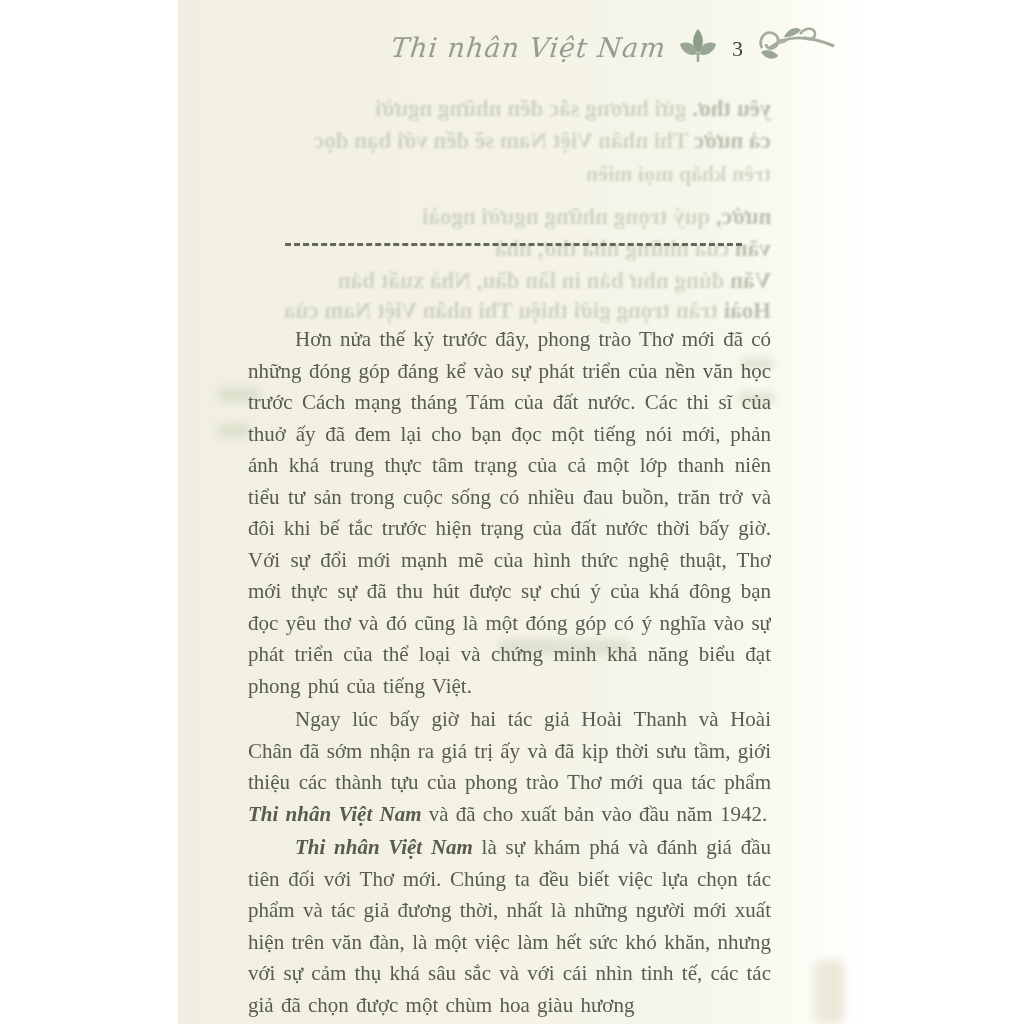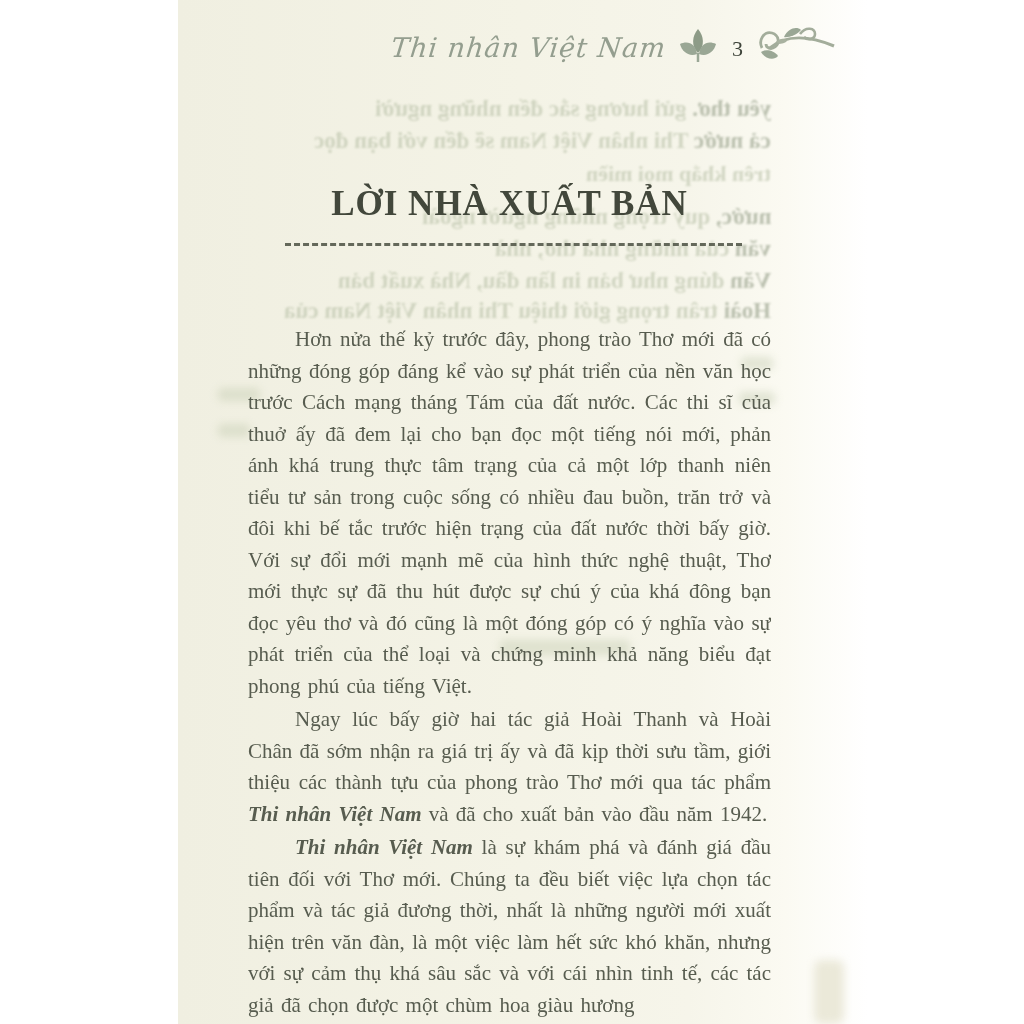--- a/index.html
+++ b/index.html
@@ -99,21 +99,20 @@
         <path d="M14 26 C30 12 54 14 78 24" stroke="#a3ad9b" stroke-width="3.2" fill="none"></path>
         <path d="M6 26 C2 18 8 9 16 11 C23 13 24 21 19 25 C15 28 10 26 10 22" stroke="#a3ad9b" stroke-width="2.8" fill="none"></path>
         <path d="M44 12 C50 4 59 6 59 12 C59 17 52 19 48 15" stroke="#a3ad9b" stroke-width="2.6" fill="none"></path>
         <path d="M28 15 C32 6 41 4 45 8 C41 13 32 16 28 15 Z" fill="#9aa795"></path>
         <path d="M5 30 C9 37 18 39 22 34 C18 28 9 27 5 30 Z" fill="#9aa795"></path>
         <path d="M20 20 C24 16 29 16 31 19 C28 22 23 23 20 20 Z" fill="#a9b2a0"></path>
       </svg>
     </span>
   </div>
 
-  <h1 class="title">LỜI NHÀ XUẤT BẢN</h1>
 
   <div class="dashes"></div>
 
   <div class="body" id="body">
       <p><span>Hơn nửa thế kỷ trước đây, phong trào Thơ mới đã có những đóng góp đáng kể vào sự phát triển của nền văn học trước Cách mạng tháng Tám của đất nước. Các thi sĩ của thuở ấy đã đem lại cho bạn đọc một tiếng nói mới, phản ánh khá trung thực tâm trạng của cả một lớp thanh niên tiểu tư sản trong cuộc sống có nhiều đau buồn, trăn trở và đôi khi bế tắc trước hiện trạng của đất nước thời bấy giờ. Với sự đổi mới mạnh mẽ của hình thức nghệ thuật, Thơ mới thực sự đã thu hút được sự chú ý của khá đông bạn đọc yêu thơ và đó cũng là một đóng góp có ý nghĩa vào sự phát triển của thể loại và chứng minh khả năng biểu đạt phong phú của tiếng Việt.</span></p>
       <p><span>Ngay lúc bấy giờ hai tác giả Hoài Thanh và Hoài Chân đã sớm nhận ra giá trị ấy và đã kịp thời sưu tầm, giới thiệu các thành tựu của phong trào Thơ mới qua tác phẩm </span><span class="em">Thi nhân Việt Nam</span><span> và đã cho xuất bản vào đầu năm 1942.</span></p>
       <p><span class="em">Thi nhân Việt Nam</span><span> là sự khám phá và đánh giá đầu tiên đối với Thơ mới. Chúng ta đều biết việc lựa chọn tác phẩm và tác giả đương thời, nhất là những người mới xuất hiện trên văn đàn, là một việc làm hết sức khó khăn, nhưng với sự cảm thụ khá sâu sắc và với cái nhìn tinh tế, các tác giả đã chọn được một chùm hoa giàu hương</span></p>
     </div>
 
   <div class="curl-right"></div>

